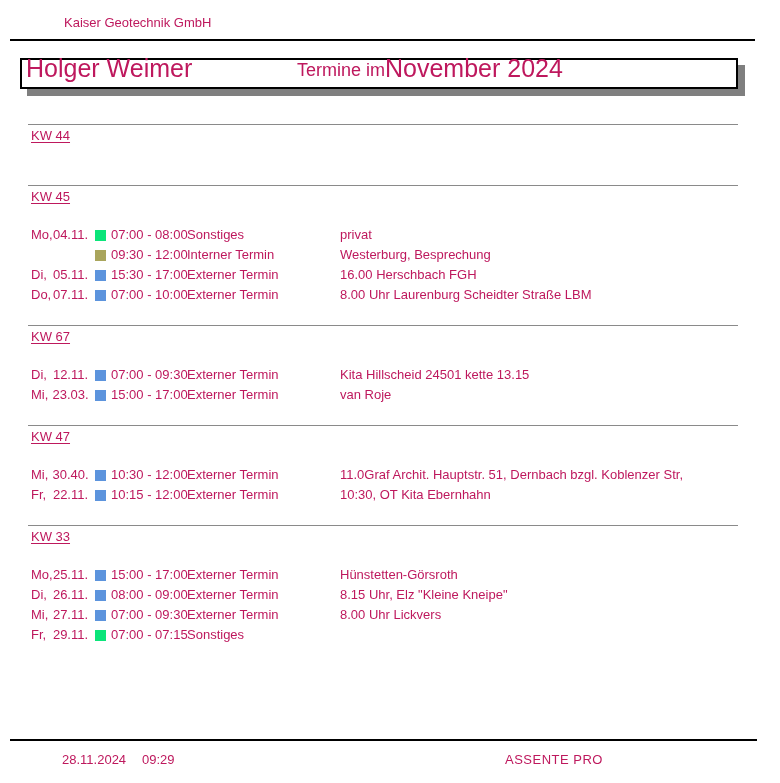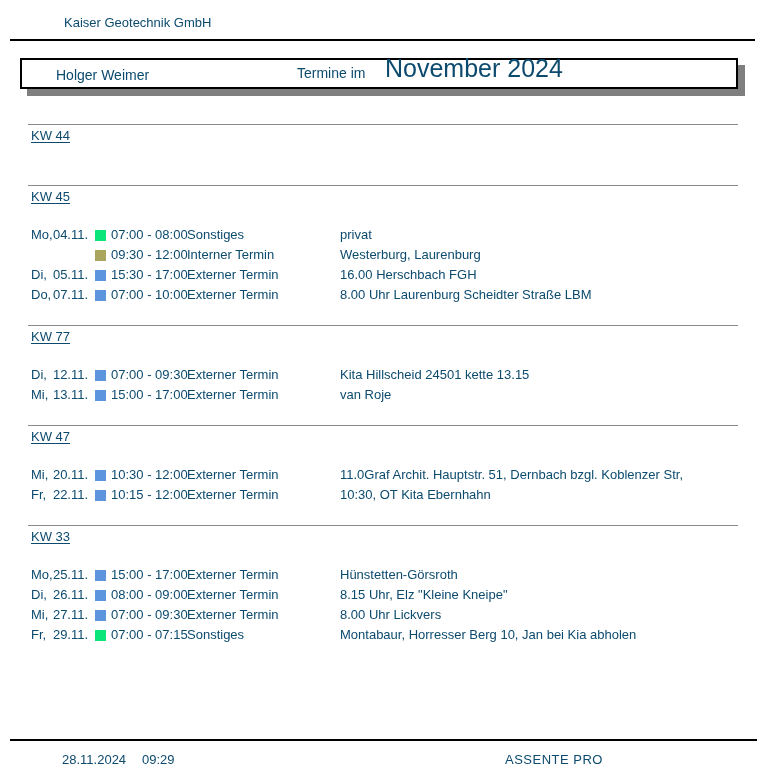--- a/index.html
+++ b/index.html
@@ -1,35 +1,35 @@
 <!DOCTYPE html>
 <html><head>
 <meta charset="utf-8">
 <style>
   html,body { margin:0; padding:0; background:#fff; }
   .page {
     position:relative;
     width:780px; height:783px;
     background:#ffffff;
-    color:#0c4a6e;
+    color:#be185d;
     font-family:"Liberation Sans","DejaVu Sans",sans-serif;
     font-size:13px;
     overflow:hidden;
   }
   .company { position:absolute; left:64px; top:15px; white-space:nowrap; }
   .rule-top { position:absolute; left:10px; top:39px; width:745px; height:2px; background:#000; }
 
   .header-box {
     position:absolute; left:20px; top:58px;
     width:714px; height:27px;
     background:#fff; border:2px solid #000;
     box-shadow:7px 7px 0 #7f7f7f;
   }
-  .header-box .person  { position:absolute; left:34px;  bottom:4px; font-size:14px; white-space:nowrap; }
-  .header-box .subtitle{ position:absolute; left:275px; bottom:6px; font-size:14px; white-space:nowrap; }
+  .header-box .person  { position:absolute; left:4px;  bottom:4px; font-size:25px; white-space:nowrap; }
+  .header-box .subtitle{ position:absolute; left:275px; bottom:6px; font-size:18px; white-space:nowrap; }
   .header-box .month   { position:absolute; left:363px; bottom:4px; font-size:25px; white-space:nowrap; }
 
   .section { position:absolute; left:0; width:780px; }
   .s44 { top:124px; } .s45 { top:185px; } .s46 { top:325px; } .s47 { top:425px; } .s48 { top:525px; }
   .hline { position:absolute; left:28px; top:0; width:710px; height:1px; background:#8a8a8a; }
   .kw { position:absolute; left:31px; top:4px; text-decoration:underline; text-underline-offset:2px; white-space:nowrap; }
 
   .rows { position:absolute; top:40px; left:0; width:780px; }
   .row { position:relative; height:20px; }
   .row span { position:absolute; top:0; line-height:20px; white-space:nowrap; }
@@ -75,21 +75,21 @@
         <span class="time">07:00 - 08:00</span>
         <span class="cat">Sonstiges</span>
         <span class="desc">privat</span>
       </div>
       <div class="row">
         <span class="day"></span>
         <span class="date"></span>
         <span class="square" style="background: rgb(169, 165, 92);"></span>
         <span class="time">09:30 - 12:00</span>
         <span class="cat">Interner Termin</span>
-        <span class="desc">Westerburg, Laurenburg</span>
+        <span class="desc">Westerburg, Besprechung</span>
       </div>
       <div class="row">
         <span class="day">Di,</span>
         <span class="date">05.11.</span>
         <span class="square" style="background: rgb(92, 148, 221);"></span>
         <span class="time">15:30 - 17:00</span>
         <span class="cat">Externer Termin</span>
         <span class="desc">16.00 Herschbach FGH</span>
       </div>
       <div class="row">
@@ -98,48 +98,48 @@
         <span class="square" style="background: rgb(92, 148, 221);"></span>
         <span class="time">07:00 - 10:00</span>
         <span class="cat">Externer Termin</span>
         <span class="desc">8.00 Uhr Laurenburg Scheidter Straße LBM</span>
       </div>
     </div>
   </div>
 
   <div class="section s46">
     <div class="hline"></div>
-    <div class="kw">KW 77</div>
+    <div class="kw">KW 67</div>
     <div class="rows">
       <div class="row">
         <span class="day">Di,</span>
         <span class="date">12.11.</span>
         <span class="square" style="background: rgb(92, 148, 221);"></span>
         <span class="time">07:00 - 09:30</span>
         <span class="cat">Externer Termin</span>
         <span class="desc">Kita Hillscheid 24501 kette 13.15</span>
       </div>
       <div class="row">
         <span class="day">Mi,</span>
-        <span class="date">13.11.</span>
+        <span class="date">23.03.</span>
         <span class="square" style="background: rgb(92, 148, 221);"></span>
         <span class="time">15:00 - 17:00</span>
         <span class="cat">Externer Termin</span>
         <span class="desc">van Roje</span>
       </div>
     </div>
   </div>
 
   <div class="section s47">
     <div class="hline"></div>
     <div class="kw">KW 47</div>
     <div class="rows">
       <div class="row">
         <span class="day">Mi,</span>
-        <span class="date">20.11.</span>
+        <span class="date">30.40.</span>
         <span class="square" style="background: rgb(92, 148, 221);"></span>
         <span class="time">10:30 - 12:00</span>
         <span class="cat">Externer Termin</span>
         <span class="desc">11.0Graf Archit. Hauptstr. 51, Dernbach bzgl. Koblenzer Str,</span>
       </div>
       <div class="row">
         <span class="day">Fr,</span>
         <span class="date">22.11.</span>
         <span class="square" style="background: rgb(92, 148, 221);"></span>
         <span class="time">10:15 - 12:00</span>
@@ -176,21 +176,20 @@
         <span class="time">07:00 - 09:30</span>
         <span class="cat">Externer Termin</span>
         <span class="desc">8.00 Uhr Lickvers</span>
       </div>
       <div class="row">
         <span class="day">Fr,</span>
         <span class="date">29.11.</span>
         <span class="square" style="background: rgb(11, 229, 122);"></span>
         <span class="time">07:00 - 07:15</span>
         <span class="cat">Sonstiges</span>
-        <span class="desc">Montabaur, Horresser Berg 10, Jan bei Kia abholen</span>
       </div>
     </div>
   </div>
 
   <div class="footer-line"></div>
   <div class="footer-date">28.11.2024</div>
   <div class="footer-time">09:29</div>
   <div class="footer-app">ASSENTE PRO</div>
 
 </div>

